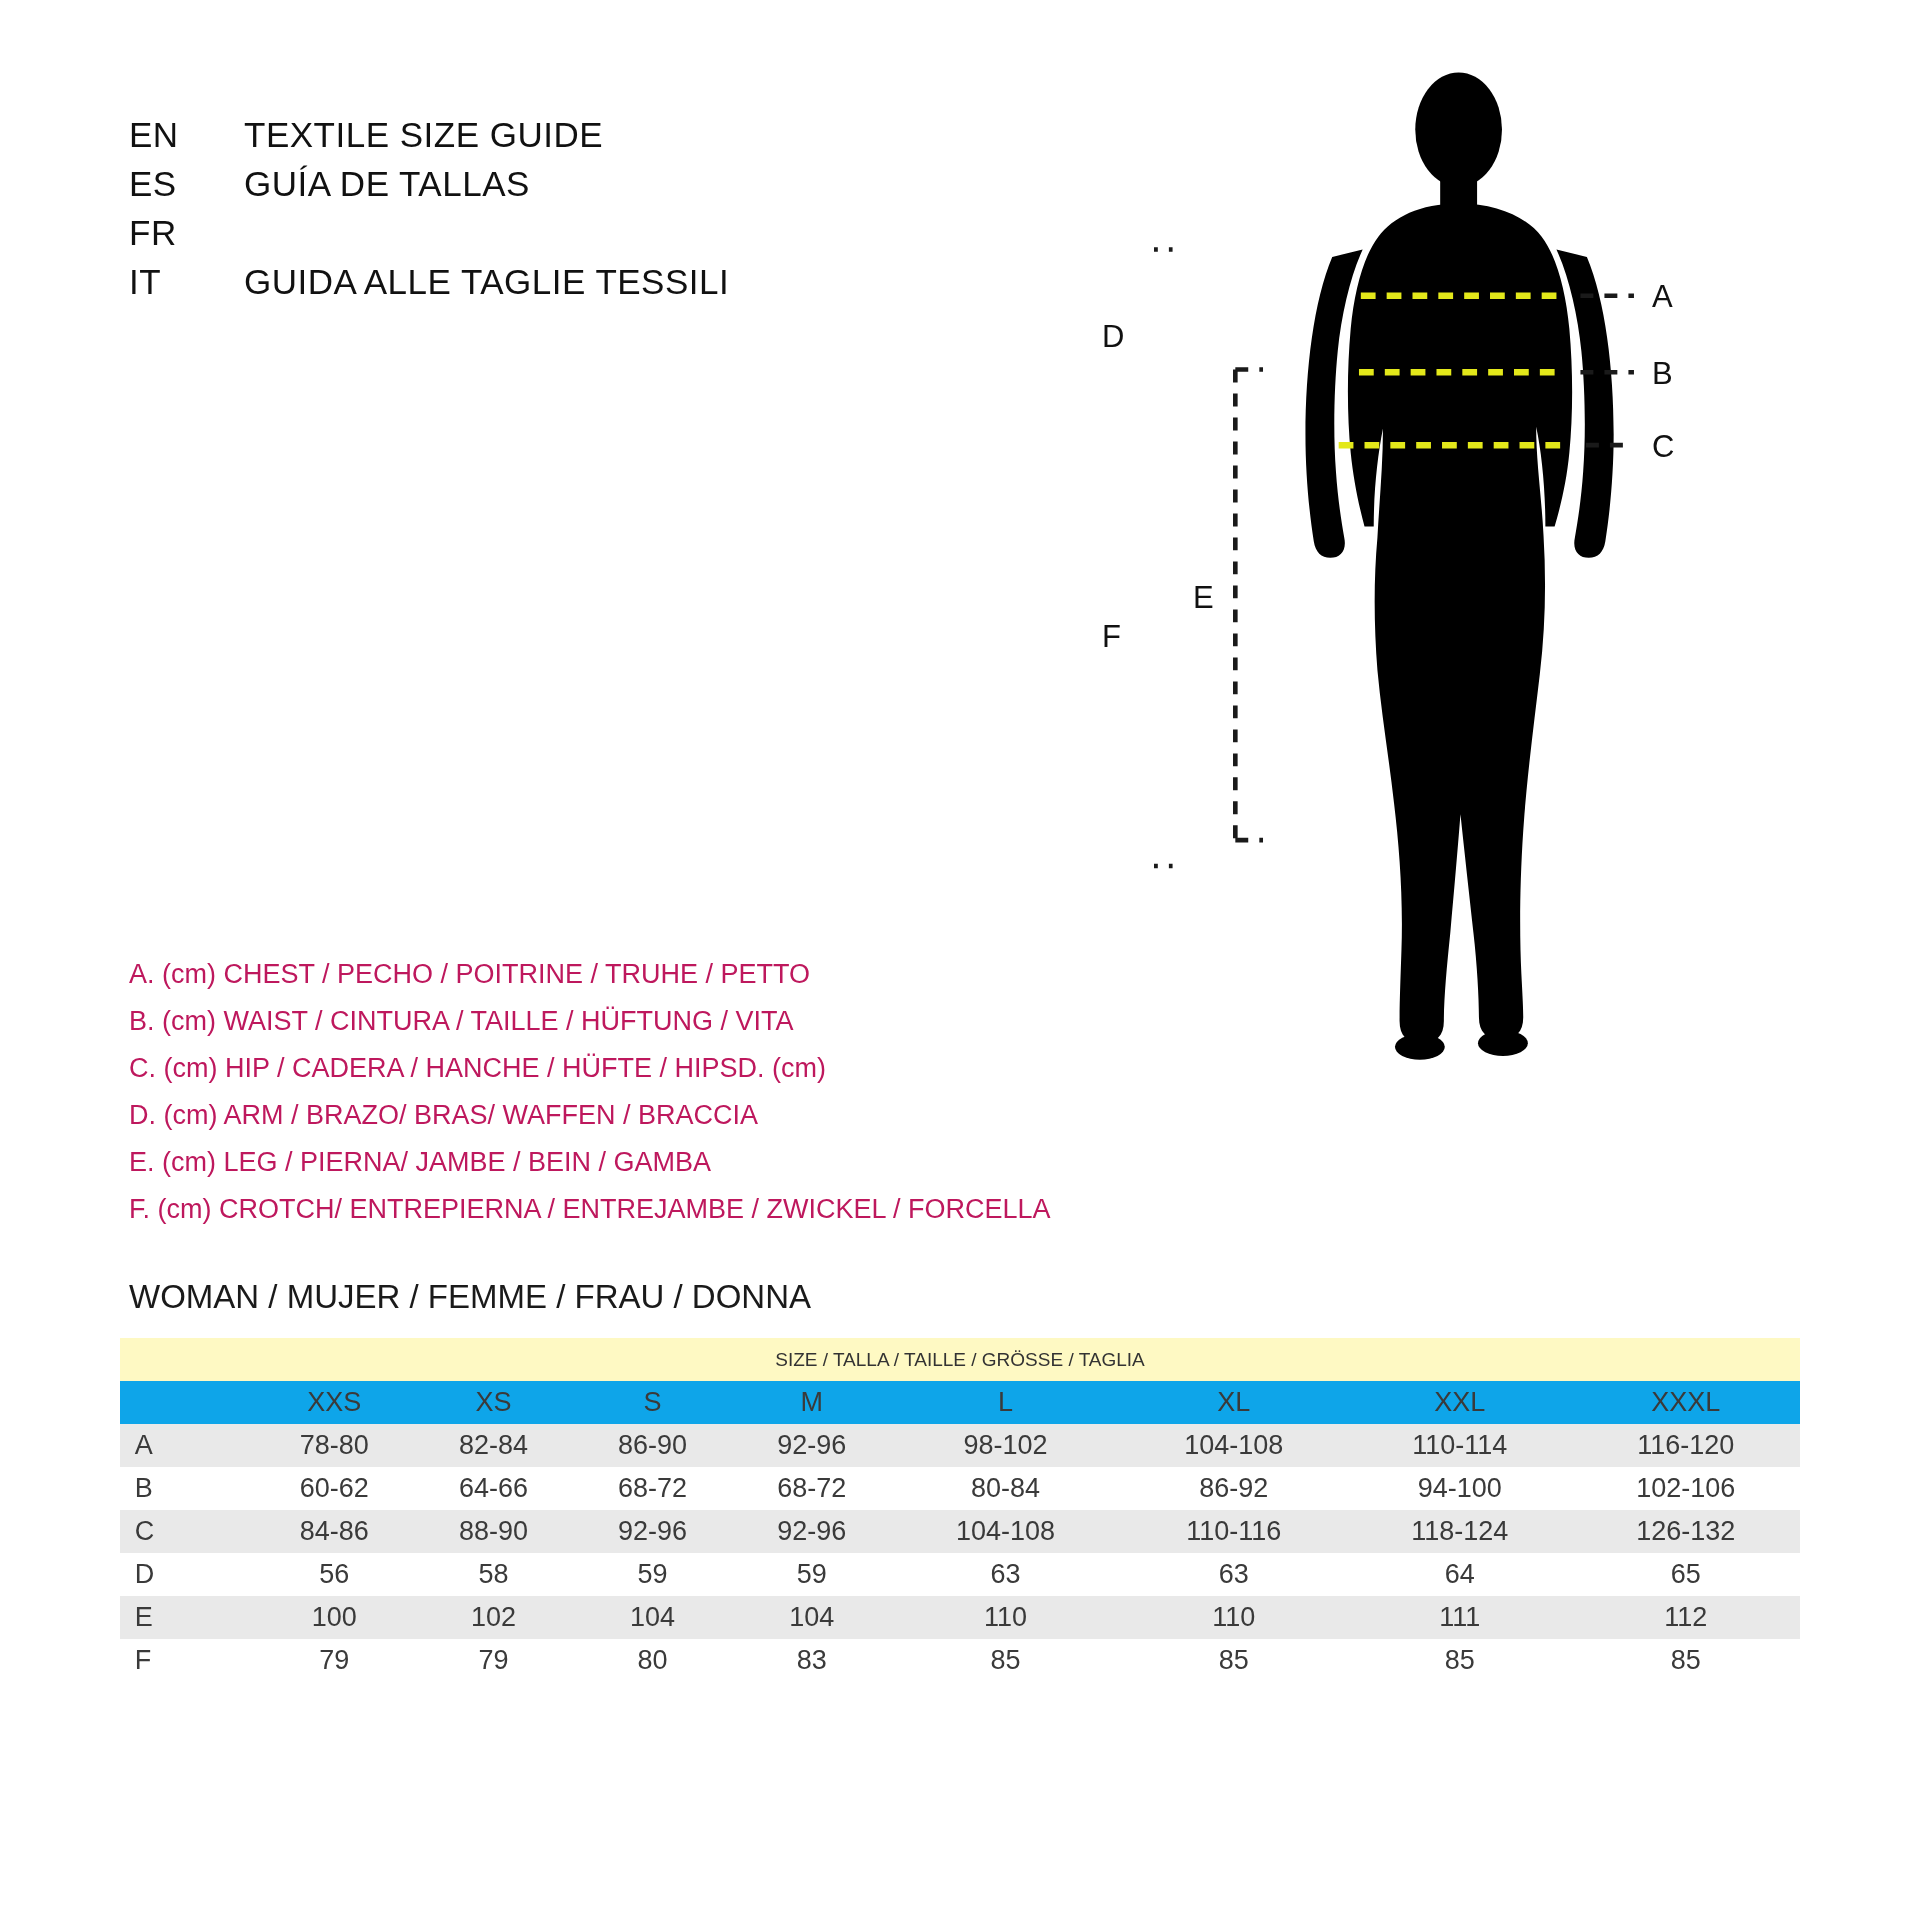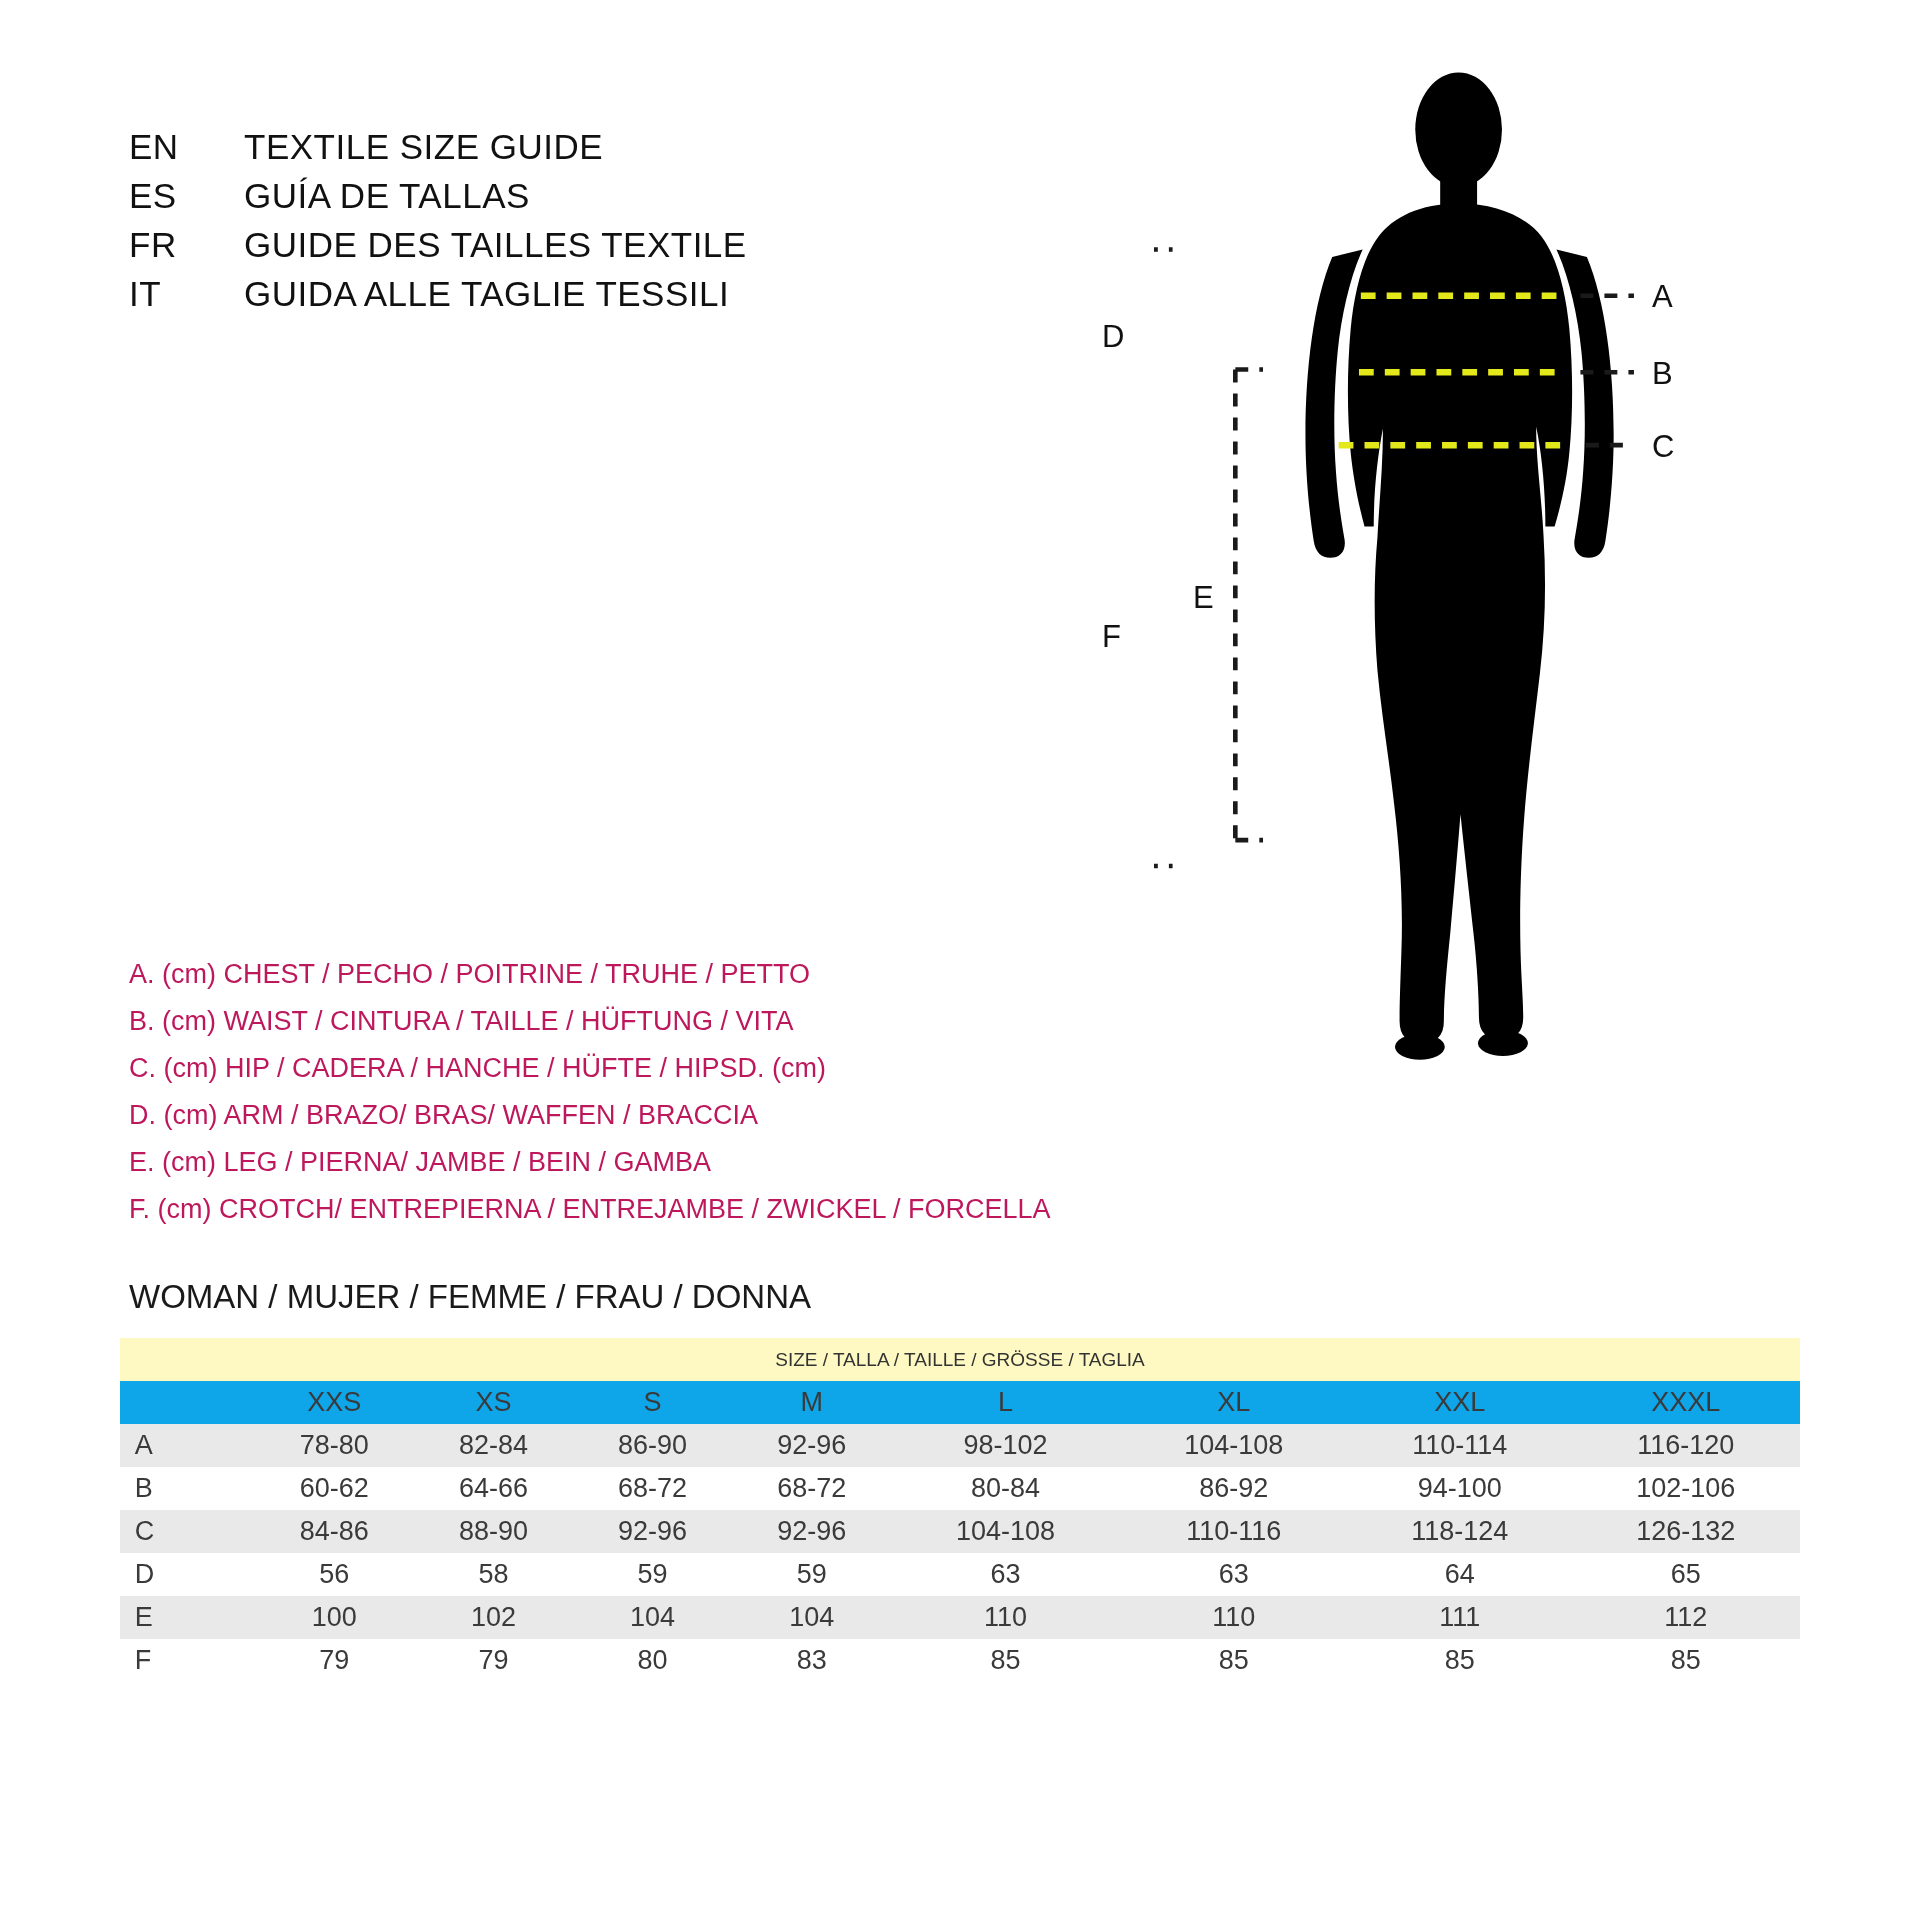--- a/index.html
+++ b/index.html
@@ -26,21 +26,20 @@
   .title-row {
     display: flex;
     align-items: baseline;
     height: 49px;
   }
   .title-lang {
     width: 115px;
     font-size: 35px;
     letter-spacing: 0.5px;
     color: #111;
-    margin-top: 12px;
   }
   .title-text {
     font-size: 35px;
     letter-spacing: 0.5px;
     color: #111;
   }
 
   
   #legend-block {
     position: absolute;
@@ -130,21 +129,20 @@
   <div class="title-row">
     <span class="title-lang">EN</span>
     <span class="title-text">TEXTILE SIZE GUIDE</span>
   </div>
   <div class="title-row">
     <span class="title-lang">ES</span>
     <span class="title-text">GUÍA DE TALLAS</span>
   </div>
   <div class="title-row">
     <span class="title-lang">FR</span>
-    <span class="title-text">GUIDE DES TAILLES TEXTILE</span>
   </div>
   <div class="title-row">
     <span class="title-lang">IT</span>
     <span class="title-text">GUIDA ALLE TAGLIE TESSILI</span>
   </div>
 </div>
 
 <div id="figure-area">
 
   <svg width="720" height="1135" viewBox="0 0 780 1230">

